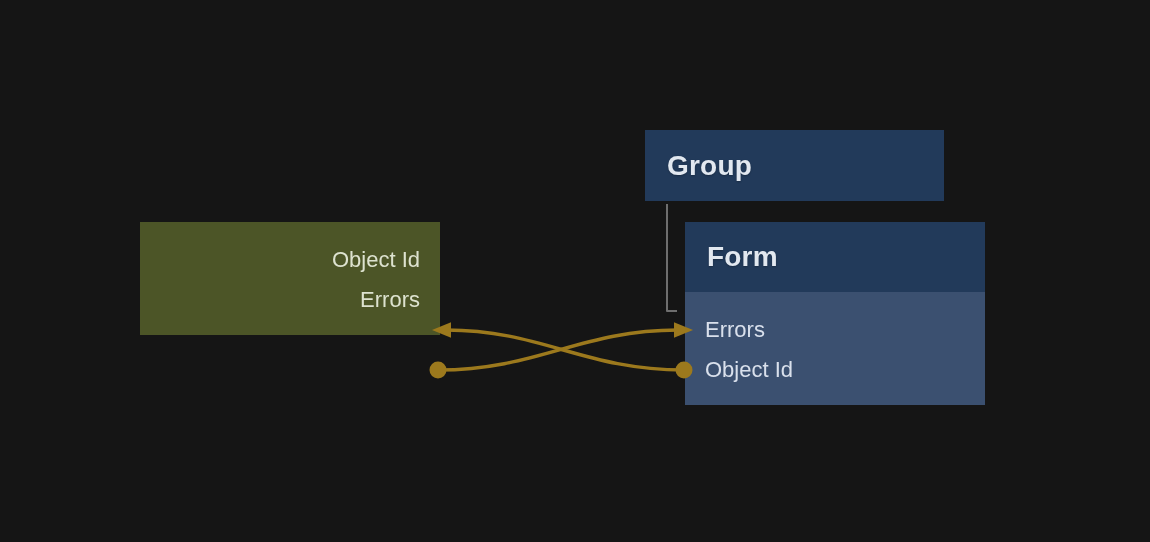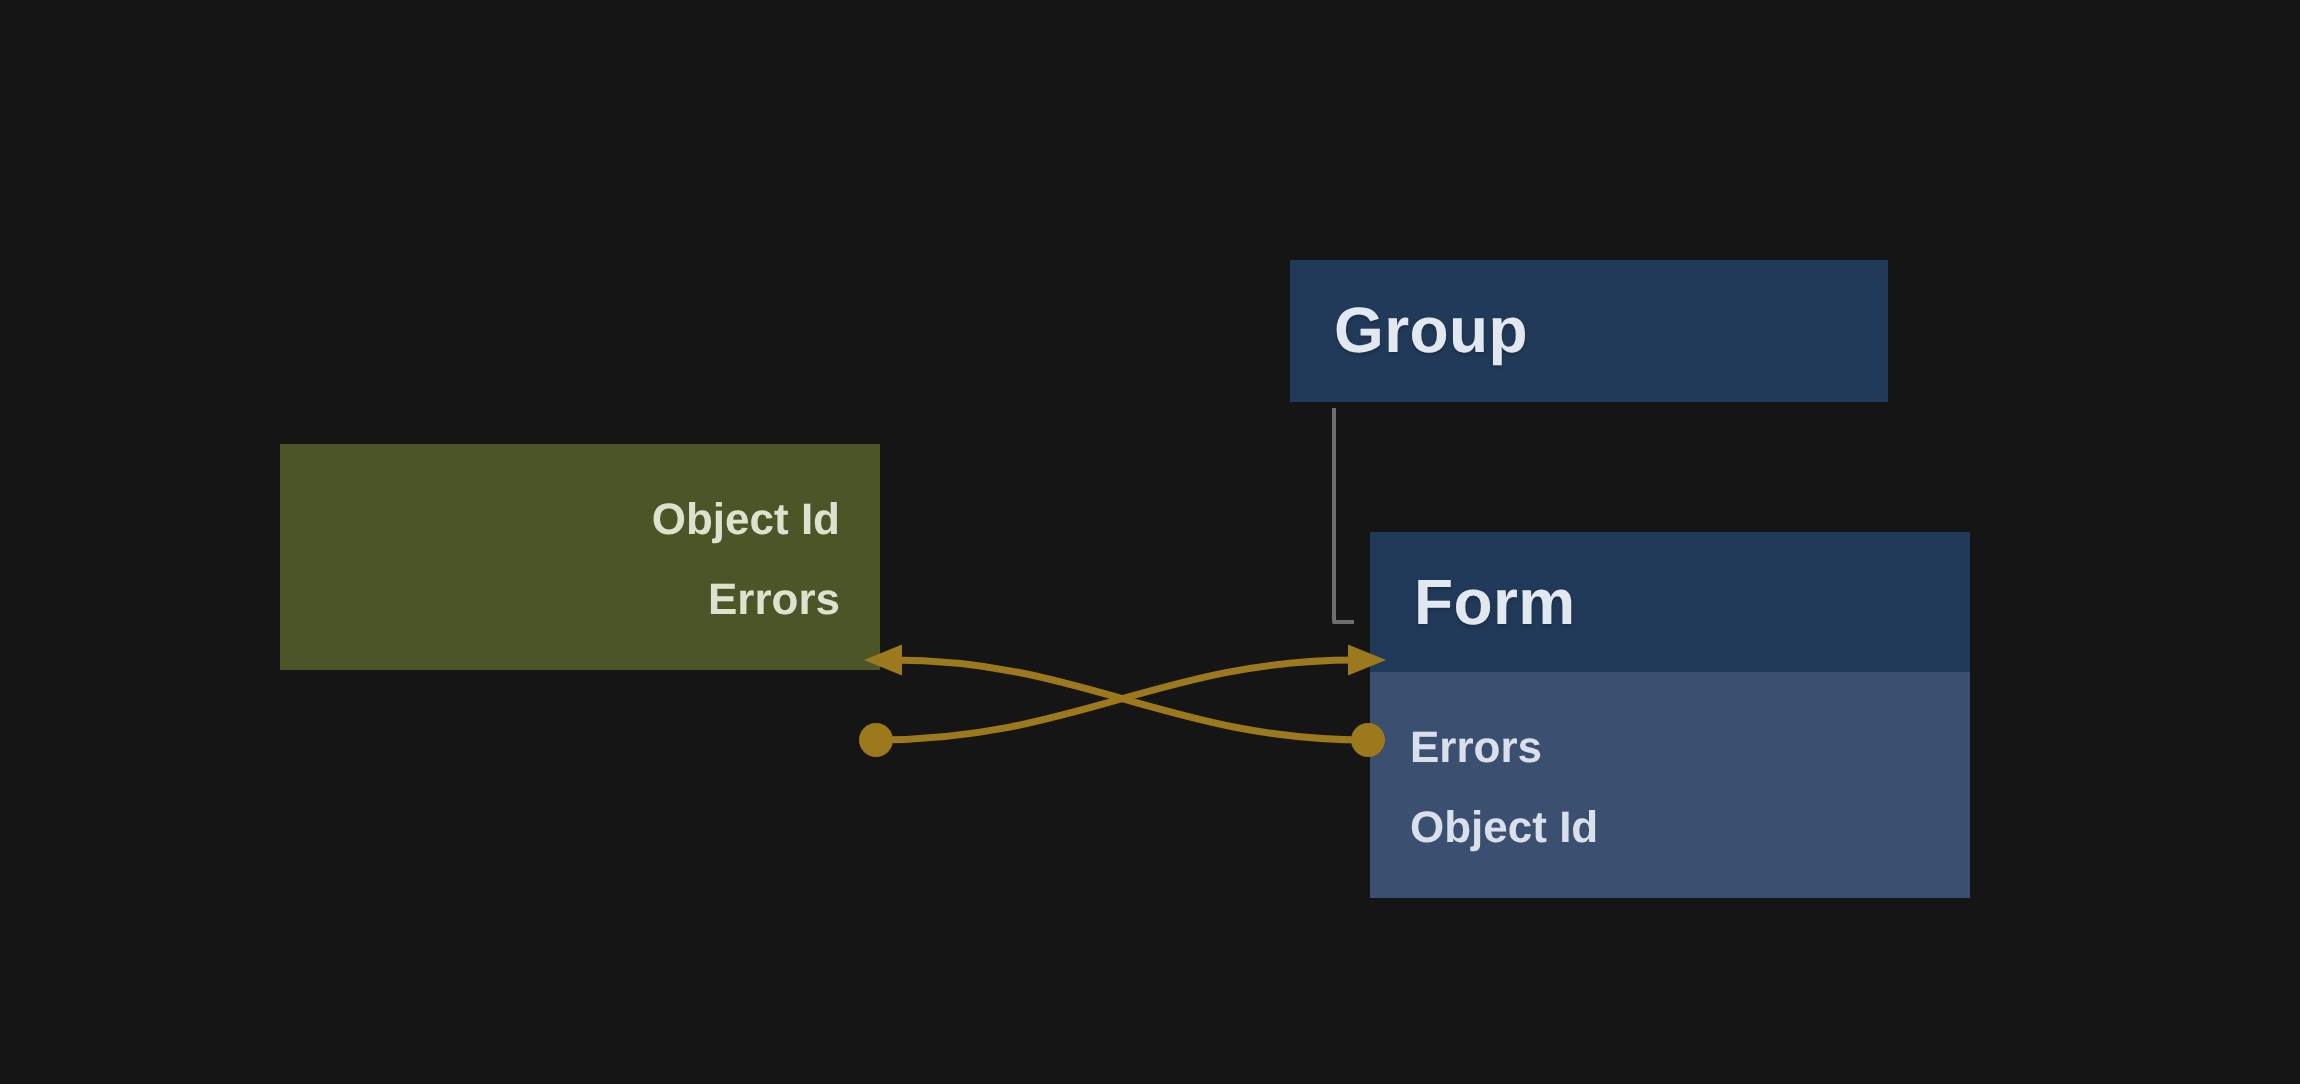--- a/index.html
+++ b/index.html
@@ -12,48 +12,47 @@
     background: #151515;
     overflow: hidden;
     font-family: "Liberation Sans", sans-serif;
   }
   .node { position: absolute; }
   .header {
     display: flex; align-items: center;
     height: 70px; padding: 0 22px;
   }
   .title {
-    font-size: 32px; font-weight: 700;
+    font-size: 28px; font-weight: 700;
     letter-spacing: 0.2px;
     text-shadow: 0 1px 2px rgba(0,0,0,0.25);
   }
   .body {
     box-sizing: border-box;
     height: 113px;
     padding: 18px 20px 15px 20px;
-    font-weight: bold;
   }
   .row {
     height: 40px;
     display: flex; align-items: center;
     font-size: 22px;
   }
   .row.right { justify-content: flex-end; }
 
   .validate { left: 140px; top: 222px; width: 300px; }
   .validate .header { background: #35401a; }
   .validate .title  { color: #e6e9da; }
   .validate .body   { background: #4c5527; color: #dde2cf; }
 
   .group { left: 645px; top: 130px; width: 299px; }
   .group .header { background: #223a5a; height: 71px; }
   .group .title  { color: #e2e8f0; }
 
   .form { left: 685px; top: 222px; width: 300px; }
-  .form .header { background: #223a5a; margin-top: 44px; }
+  .form .header { background: #223a5a; }
   .form .title  { color: #e2e8f0; }
   .form .body   { background: #3b5070; color: #d9e0ec; }
 
   .wire-layer {
     position: absolute; left: 0; top: 0;
     z-index: 5;
     pointer-events: none;
   }
   .wire {
     fill: none;

